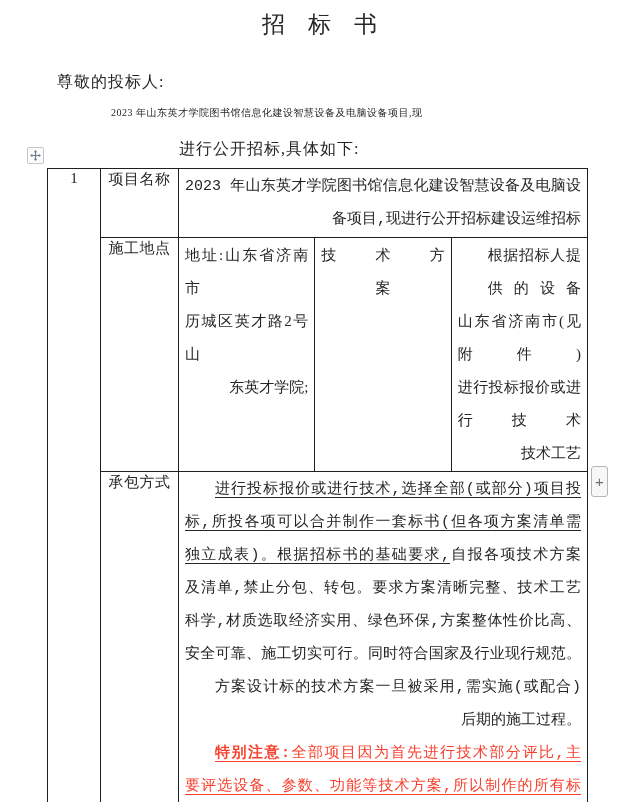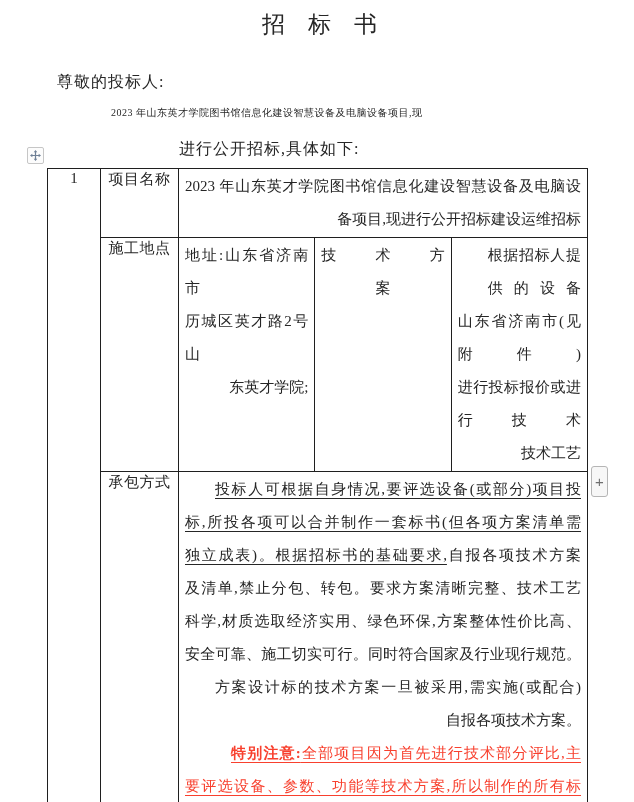--- a/index.html
+++ b/index.html
@@ -43,29 +43,29 @@
   }
   table.doc td{
     border:1px solid #1f1f1f;overflow:hidden;box-sizing:border-box;
     font-size:15px;vertical-align:top;padding:1px 6px;
   }
   td.num-cell{width:53px;text-align:center;vertical-align:middle;padding:0;}
   td.label-cell{width:78px;text-align:center;vertical-align:middle;padding:0;letter-spacing:0.5px;margin-left:17px;}
   td.addr-cell{width:162px;font-size:14px;padding:2px 5px;}
   td.scheme-cell{width:69px;font-size:14px;vertical-align:middle;padding:2px 3px;}
   td.scheme-desc-cell{width:176px;font-size:14px;padding:2px 3px;}
-  td.wide-cell{padding:2px 6px;}
+  td.wide-cell{padding:2px 6px;font-family:Liberation Mono, monospace;}
 
   .line{line-height:33px;white-space:nowrap;text-align:right;}
   .line.fill{white-space:normal;text-align:justify;text-align-last:justify;}
   .line.center{text-align:center;}
   .line.indent{padding-left:30px;}
   .u{text-decoration:underline;text-underline-offset:4px;text-decoration-thickness:1px;}
   .red{color:var(--red,#f8402e);}
-  .b{font-weight:bold;margin-left:16px;}
+  .b{font-weight:bold;}
 </style>
 </head>
 <body style="--red: #f8402e; --ink: #262626;">
 
 <div class="title">招标书</div>
 
 <div class="salutation">尊敬的投标人:</div>
 <div class="intro-line-1">2023 年山东英才学院图书馆信息化建设智慧设备及电脑设备项目,现</div>
 <div class="intro-line-2">进行公开招标,具体如下:</div>
 
@@ -101,28 +101,28 @@
     <td class="scheme-desc-cell">
           <div class="line fill indent"><span>根据招标人提供的设备</span></div>
           <div class="line fill"><span>山东省济南市(见附件)</span></div>
           <div class="line fill"><span>进行投标报价或进行技术</span></div>
           <div class="line"><span>技术工艺</span></div>
         </td>
   </tr>
   <tr>
     <td class="label-cell">承包方式</td>
     <td class="wide-cell" colspan="3" style="height:429px;">
-          <div class="line fill indent"><span class="u">投标人可根据自身情况,要评选设备(或部分)项目投</span></div>
+          <div class="line fill indent"><span class="u">进行投标报价或进行技术,选择全部(或部分)项目投</span></div>
           <div class="line fill"><span class="u">标,所投各项可以合并制作一套标书(但各项方案清单需</span></div>
           <div class="line fill"><span class="u">独立成表)。根据招标书的基础要求,</span><span>自报各项技术方案</span></div>
           <div class="line fill"><span>及清单,禁止分包、转包。要求方案清晰完整、技术工艺</span></div>
           <div class="line fill"><span>科学,材质选取经济实用、绿色环保,方案整体性价比高、</span></div>
           <div class="line fill"><span>安全可靠、施工切实可行。同时符合国家及行业现行规范。</span></div>
           <div class="line fill indent"><span>方案设计标的技术方案一旦被采用,需实施(或配合)</span></div>
-          <div class="line"><span>自报各项技术方案。</span></div>
+          <div class="line"><span>后期的施工过程。</span></div>
           <div class="line fill indent"><span class="u red b">特别注意:</span><span class="u red">全部项目因为首先进行技术部分评比,主</span></div>
           <div class="line fill"><span class="u red">要评选设备、参数、功能等技术方案,所以制作的所有标</span></div>
         </td>
   </tr>
 </tbody>
   </table>
 
 <div class="insert-btn">
   <span>+</span>
 </div>

